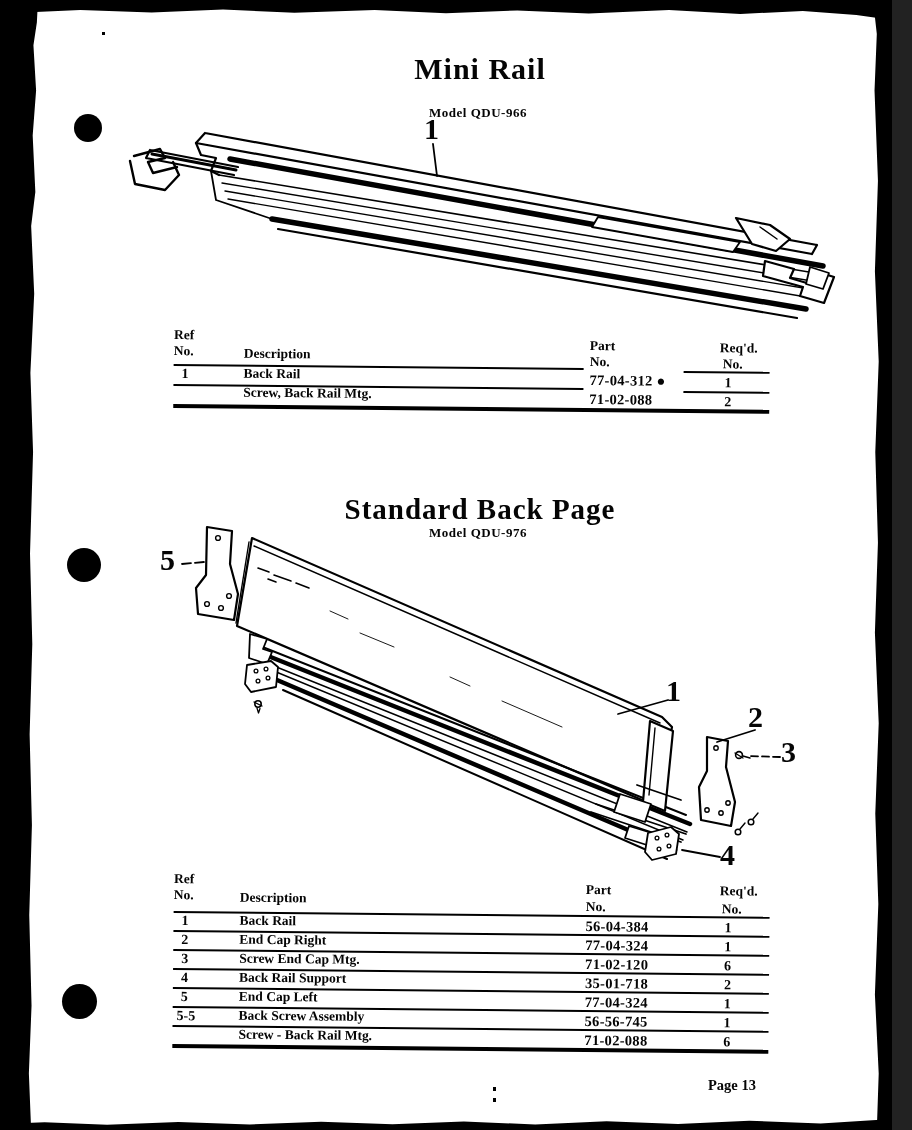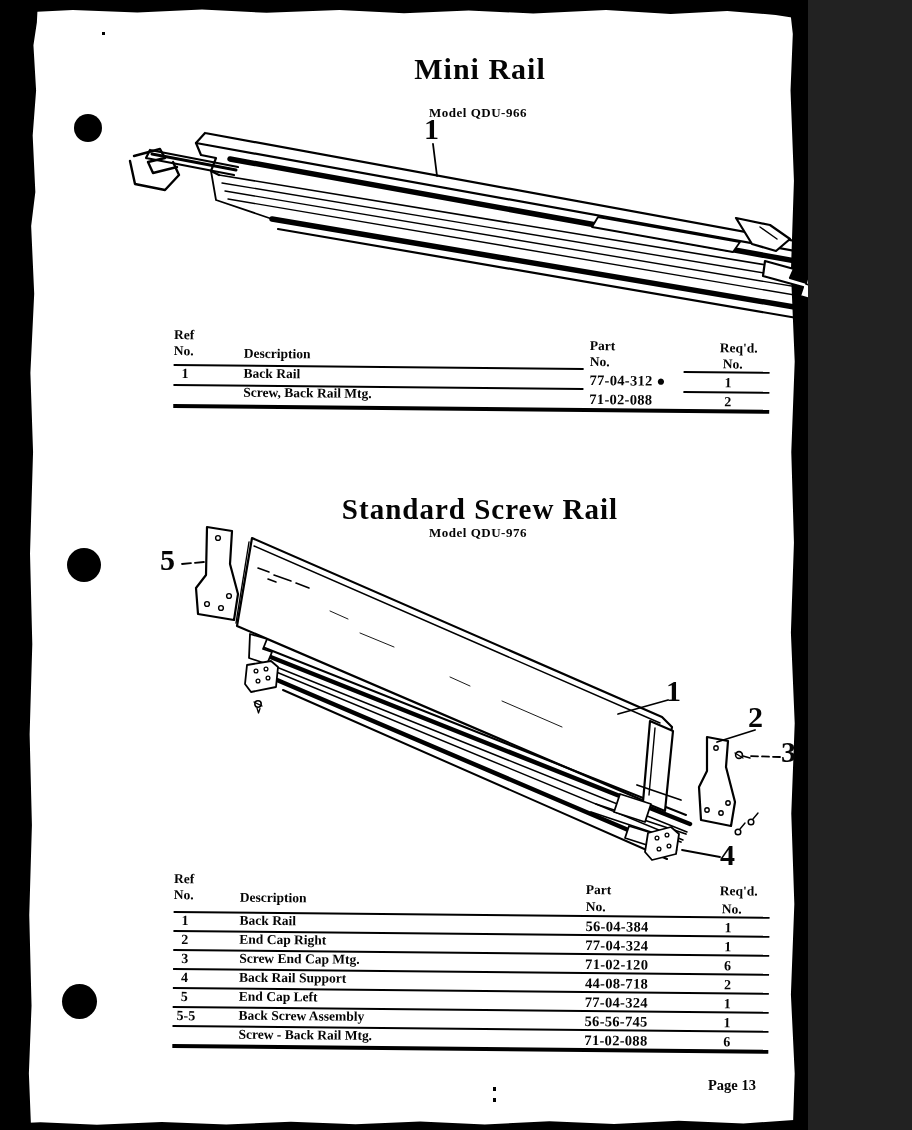--- a/index.html
+++ b/index.html
@@ -1,17 +1,17 @@
 <!DOCTYPE html>
 <html><head>
 <meta charset="utf-8">
 <style>
   html,body{margin:0;padding:0;background:#222;}
   .page{
-    position:relative;width:808px;height:1130px;background:#fff;overflow:hidden;
+    position:relative;width:892px;height:1130px;background:#fff;overflow:hidden;
     font-family:"Liberation Serif","DejaVu Serif",serif;color:#050505;
   }
   .edge{position:absolute;background:#000;}
   .edge-left{left:0;top:0;width:38px;height:100%;
     clip-path:polygon(0 0,100% 0,97% 2%,88% 4%,95% 8%,86% 12%,93% 17%,82% 20%,90% 26%,80% 33%,87% 40%,79% 49%,85% 57%,78% 65%,84% 73%,77% 81%,83% 89%,76% 95%,82% 100%,0 100%);}
   .edge-top{left:0;top:0;width:100%;height:20px;
     clip-path:polygon(0 0,100% 0,100% 100%,96% 75%,90% 55%,83% 70%,75% 50%,66% 68%,58% 52%,50% 66%,42% 50%,33% 64%,25% 48%,17% 62%,9% 50%,4% 60%,0 55%);}
   .edge-right{right:0;top:0;width:19px;height:100%;
     clip-path:polygon(100% 0,100% 100%,20% 100%,30% 95%,10% 88%,28% 80%,12% 72%,30% 64%,10% 56%,26% 48%,12% 40%,30% 32%,10% 24%,26% 16%,8% 8%,20% 3%,0 0);}
   .edge-bottom{left:0;bottom:0;width:100%;height:11px;
@@ -92,21 +92,21 @@
     <span class="t-cell t-ref" style="left:555px;top:42px;">1</span>
     <div class="t-line" style="left:4px;top:56px;width:410px;"></div>
     <div class="t-line" style="left:514px;top:58px;width:86px;"></div>
 
     <span class="t-cell" style="left:74px;top:57px;">Screw, Back Rail Mtg.</span>
     <span class="t-cell t-part" style="left:420px;top:60px;">71-02-088</span>
     <span class="t-cell t-ref" style="left:555px;top:61px;">2</span>
     <div class="t-line thick" style="left:4px;top:76px;width:596px;"></div>
   </div>
 
-  <div class="title" style="left:480px;top:493px;font-size:29px;">Standard Screw Rail</div>
+  <div class="title" style="left:480px;top:493px;font-size:29px;">Standard Back Page</div>
   <div class="model" style="left:478px;top:509px;">Model QDU-976</div>
 
   <svg style="left:150px;top:515px;" width="660" height="360" viewBox="0 0 660 360">
     <g stroke="#000" fill="none" stroke-width="2.2" stroke-linejoin="round" stroke-linecap="round">
 
       <path d="M57,12 L82,16 L80,49 L88,79 L84,105 L48,99 L46,73 L56,60 Z" fill="#fff"></path>
       <circle cx="68" cy="23" r="2.4" stroke-width="1.4"></circle>
       <circle cx="57" cy="89" r="2.4" stroke-width="1.4"></circle>
       <circle cx="71" cy="93" r="2.4" stroke-width="1.4"></circle>
       <circle cx="79" cy="81" r="2.4" stroke-width="1.4"></circle>
@@ -196,21 +196,21 @@
     <div class="t-line" style="left:4px;top:77px;width:596px;"></div>
 
     <span class="t-cell t-ref" style="left:12px;top:79px;">3</span>
     <span class="t-cell" style="left:70px;top:79px;">Screw End Cap Mtg.</span>
     <span class="t-cell t-part" style="left:416px;top:81px;">71-02-120</span>
     <span class="t-cell t-ref" style="left:555px;top:81px;">6</span>
     <div class="t-line" style="left:4px;top:96px;width:596px;"></div>
 
     <span class="t-cell t-ref" style="left:12px;top:98px;">4</span>
     <span class="t-cell" style="left:70px;top:98px;">Back Rail Support</span>
-    <span class="t-cell t-part" style="left:416px;top:100px;">44-08-718</span>
+    <span class="t-cell t-part" style="left:416px;top:100px;">35-01-718</span>
     <span class="t-cell t-ref" style="left:555px;top:100px;">2</span>
     <div class="t-line" style="left:4px;top:115px;width:596px;"></div>
 
     <span class="t-cell t-ref" style="left:12px;top:117px;">5</span>
     <span class="t-cell" style="left:70px;top:117px;">End Cap Left</span>
     <span class="t-cell t-part" style="left:416px;top:119px;">77-04-324</span>
     <span class="t-cell t-ref" style="left:555px;top:119px;">1</span>
     <div class="t-line" style="left:4px;top:134px;width:596px;"></div>
 
     <span class="t-cell t-ref" style="left:8px;top:136px;">5-5</span>

